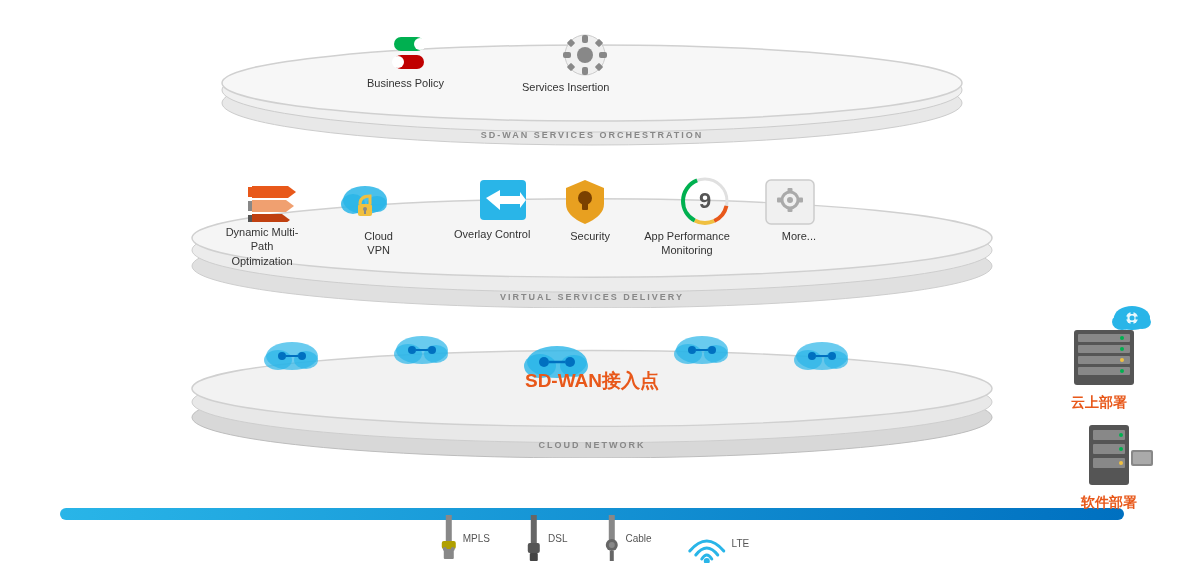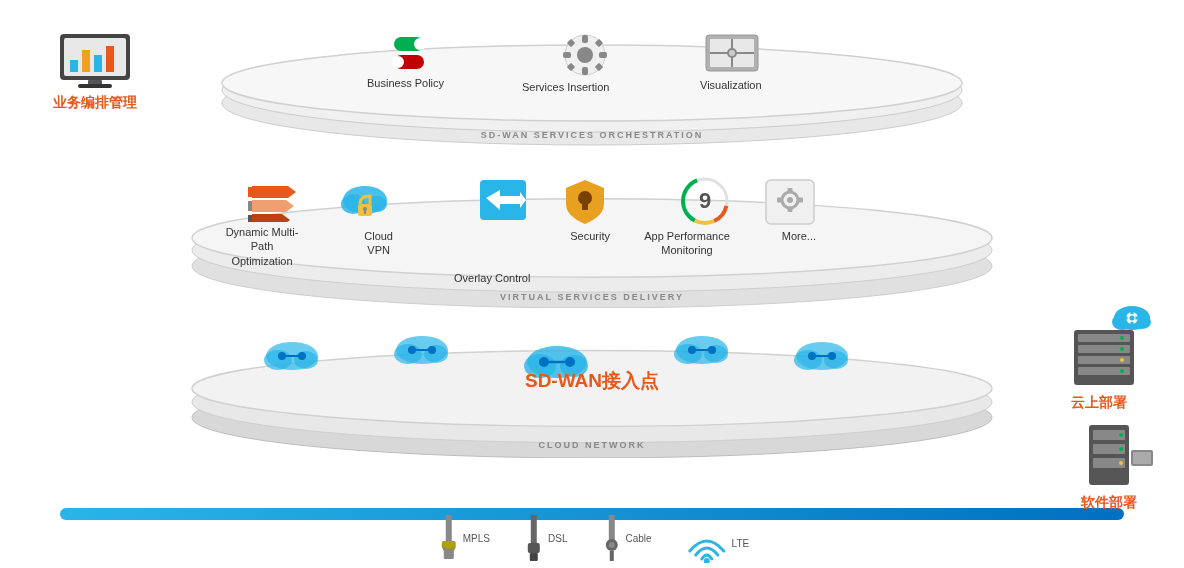--- a/index.html
+++ b/index.html
@@ -186,35 +186,20 @@
           <rect x="38" y="19" width="8" height="6" rx="2" fill="#888"></rect>
           <rect x="7" y="7" width="6" height="6" rx="1" fill="#888" transform="rotate(45 10 10)"></rect>
           <rect x="35" y="7" width="6" height="6" rx="1" fill="#888" transform="rotate(45 38 10)"></rect>
           <rect x="7" y="31" width="6" height="6" rx="1" fill="#888" transform="rotate(45 10 34)"></rect>
           <rect x="35" y="31" width="6" height="6" rx="1" fill="#888" transform="rotate(45 38 34)"></rect>
         </svg>
       </div>
       <div class="icon-label">Services Insertion</div>
     </div>
 
-    <div class="icon-group" style="left: 488px; top: 3px;">
-      <div class="icon-img">
-        <svg width="60" height="44" viewBox="0 0 60 44">
-          <rect x="4" y="4" width="52" height="36" rx="3" fill="#b0b0b0" stroke="#999" stroke-width="1"></rect>
-          <rect x="8" y="8" width="44" height="28" rx="1" fill="#e8e8e8"></rect>
-
-          <line x1="30" y1="8" x2="30" y2="36" stroke="#888" stroke-width="2"></line>
-          <line x1="8" y1="22" x2="52" y2="22" stroke="#888" stroke-width="2"></line>
-
-          <circle cx="30" cy="22" r="5" fill="#888"></circle>
-          <circle cx="30" cy="22" r="3" fill="#ccc"></circle>
-        </svg>
-      </div>
-      <div class="icon-label">Visualization</div>
-    </div>
   </div>
 
   <div class="platform platform-mid">
     <svg class="platform-svg" viewBox="0 0 820 150" preserveAspectRatio="none">
       <ellipse cx="410" cy="105" rx="400" ry="45" fill="#e0e0e0" stroke="#ccc" stroke-width="1"></ellipse>
       <ellipse cx="410" cy="88" rx="400" ry="45" fill="#ececec" stroke="#ccc" stroke-width="1"></ellipse>
       <ellipse cx="410" cy="75" rx="400" ry="42" fill="#f5f5f5" stroke="#d0d0d0" stroke-width="1.5"></ellipse>
     </svg>
     <div class="layer-label" style="bottom: 6px;">VIRTUAL SERVICES DELIVERY</div>
 
@@ -246,21 +231,21 @@
 
           <path d="M23 26 Q23 18 33 18 Q33 26 33 26" fill="none" stroke="#f0c040" stroke-width="3"></path>
 
           <circle cx="28" cy="31" r="2" fill="#888"></circle>
           <rect x="27" y="32" width="2" height="4" fill="#888"></rect>
         </svg>
       </div>
       <div class="icon-label">Cloud<br>VPN</div>
     </div>
 
-    <div class="icon-group" style="left: 272px; top: 8px; gap: 44px;">
+    <div class="icon-group" style="left: 272px; top: 8px;">
       <div class="icon-img">
         <svg width="54" height="48" viewBox="0 0 54 48">
           <rect x="4" y="4" width="46" height="40" rx="4" fill="#29b5e8"></rect>
 
           <polygon points="10,22 24,14 24,20 44,20 44,16 50,24 44,32 44,28 24,28 24,34" fill="white"></polygon>
         </svg>
       </div>
       <div class="icon-label">Overlay
 Control</div>
     </div>
@@ -418,36 +403,20 @@
 
         <path d="M8 28 Q25 8 42 28" fill="none" stroke="#29b5e8" stroke-width="3" stroke-linecap="round"></path>
         <path d="M14 32 Q25 18 36 32" fill="none" stroke="#29b5e8" stroke-width="3" stroke-linecap="round"></path>
         <path d="M20 36 Q25 28 30 36" fill="none" stroke="#29b5e8" stroke-width="3" stroke-linecap="round"></path>
         <circle cx="25" cy="38" r="3" fill="#29b5e8"></circle>
       </svg>
       <span>LTE</span>
     </div>
   </div>
 
-  <div class="side-element" style="position:absolute; top:30px; left:40px; width:110px;">
-    <svg width="90" height="60" viewBox="0 0 90 60">
-
-      <rect x="10" y="4" width="70" height="46" rx="4" fill="#444"></rect>
-      <rect x="14" y="8" width="62" height="38" rx="2" fill="#e8e8e8"></rect>
-
-      <rect x="20" y="30" width="8" height="12" fill="#29b5e8"></rect>
-      <rect x="32" y="20" width="8" height="22" fill="#f0a020"></rect>
-      <rect x="44" y="25" width="8" height="17" fill="#29b5e8"></rect>
-      <rect x="56" y="16" width="8" height="26" fill="#e8581a"></rect>
-
-      <rect x="38" y="50" width="14" height="5" rx="1" fill="#555"></rect>
-      <rect x="28" y="54" width="34" height="4" rx="2" fill="#333"></rect>
-    </svg>
-    <div class="side-label">业务编排管理</div>
-  </div>
 
 
   <div class="side-element" style="position:absolute; top:310px; right:30px; width:110px;">
     <svg width="90" height="80" viewBox="0 0 90 80">
 
       <rect x="20" y="20" width="60" height="55" rx="3" fill="#555"></rect>
       <rect x="24" y="24" width="52" height="8" rx="1" fill="#888"></rect>
       <rect x="24" y="35" width="52" height="8" rx="1" fill="#888"></rect>
       <rect x="24" y="46" width="52" height="8" rx="1" fill="#888"></rect>
       <rect x="24" y="57" width="52" height="8" rx="1" fill="#888"></rect>

